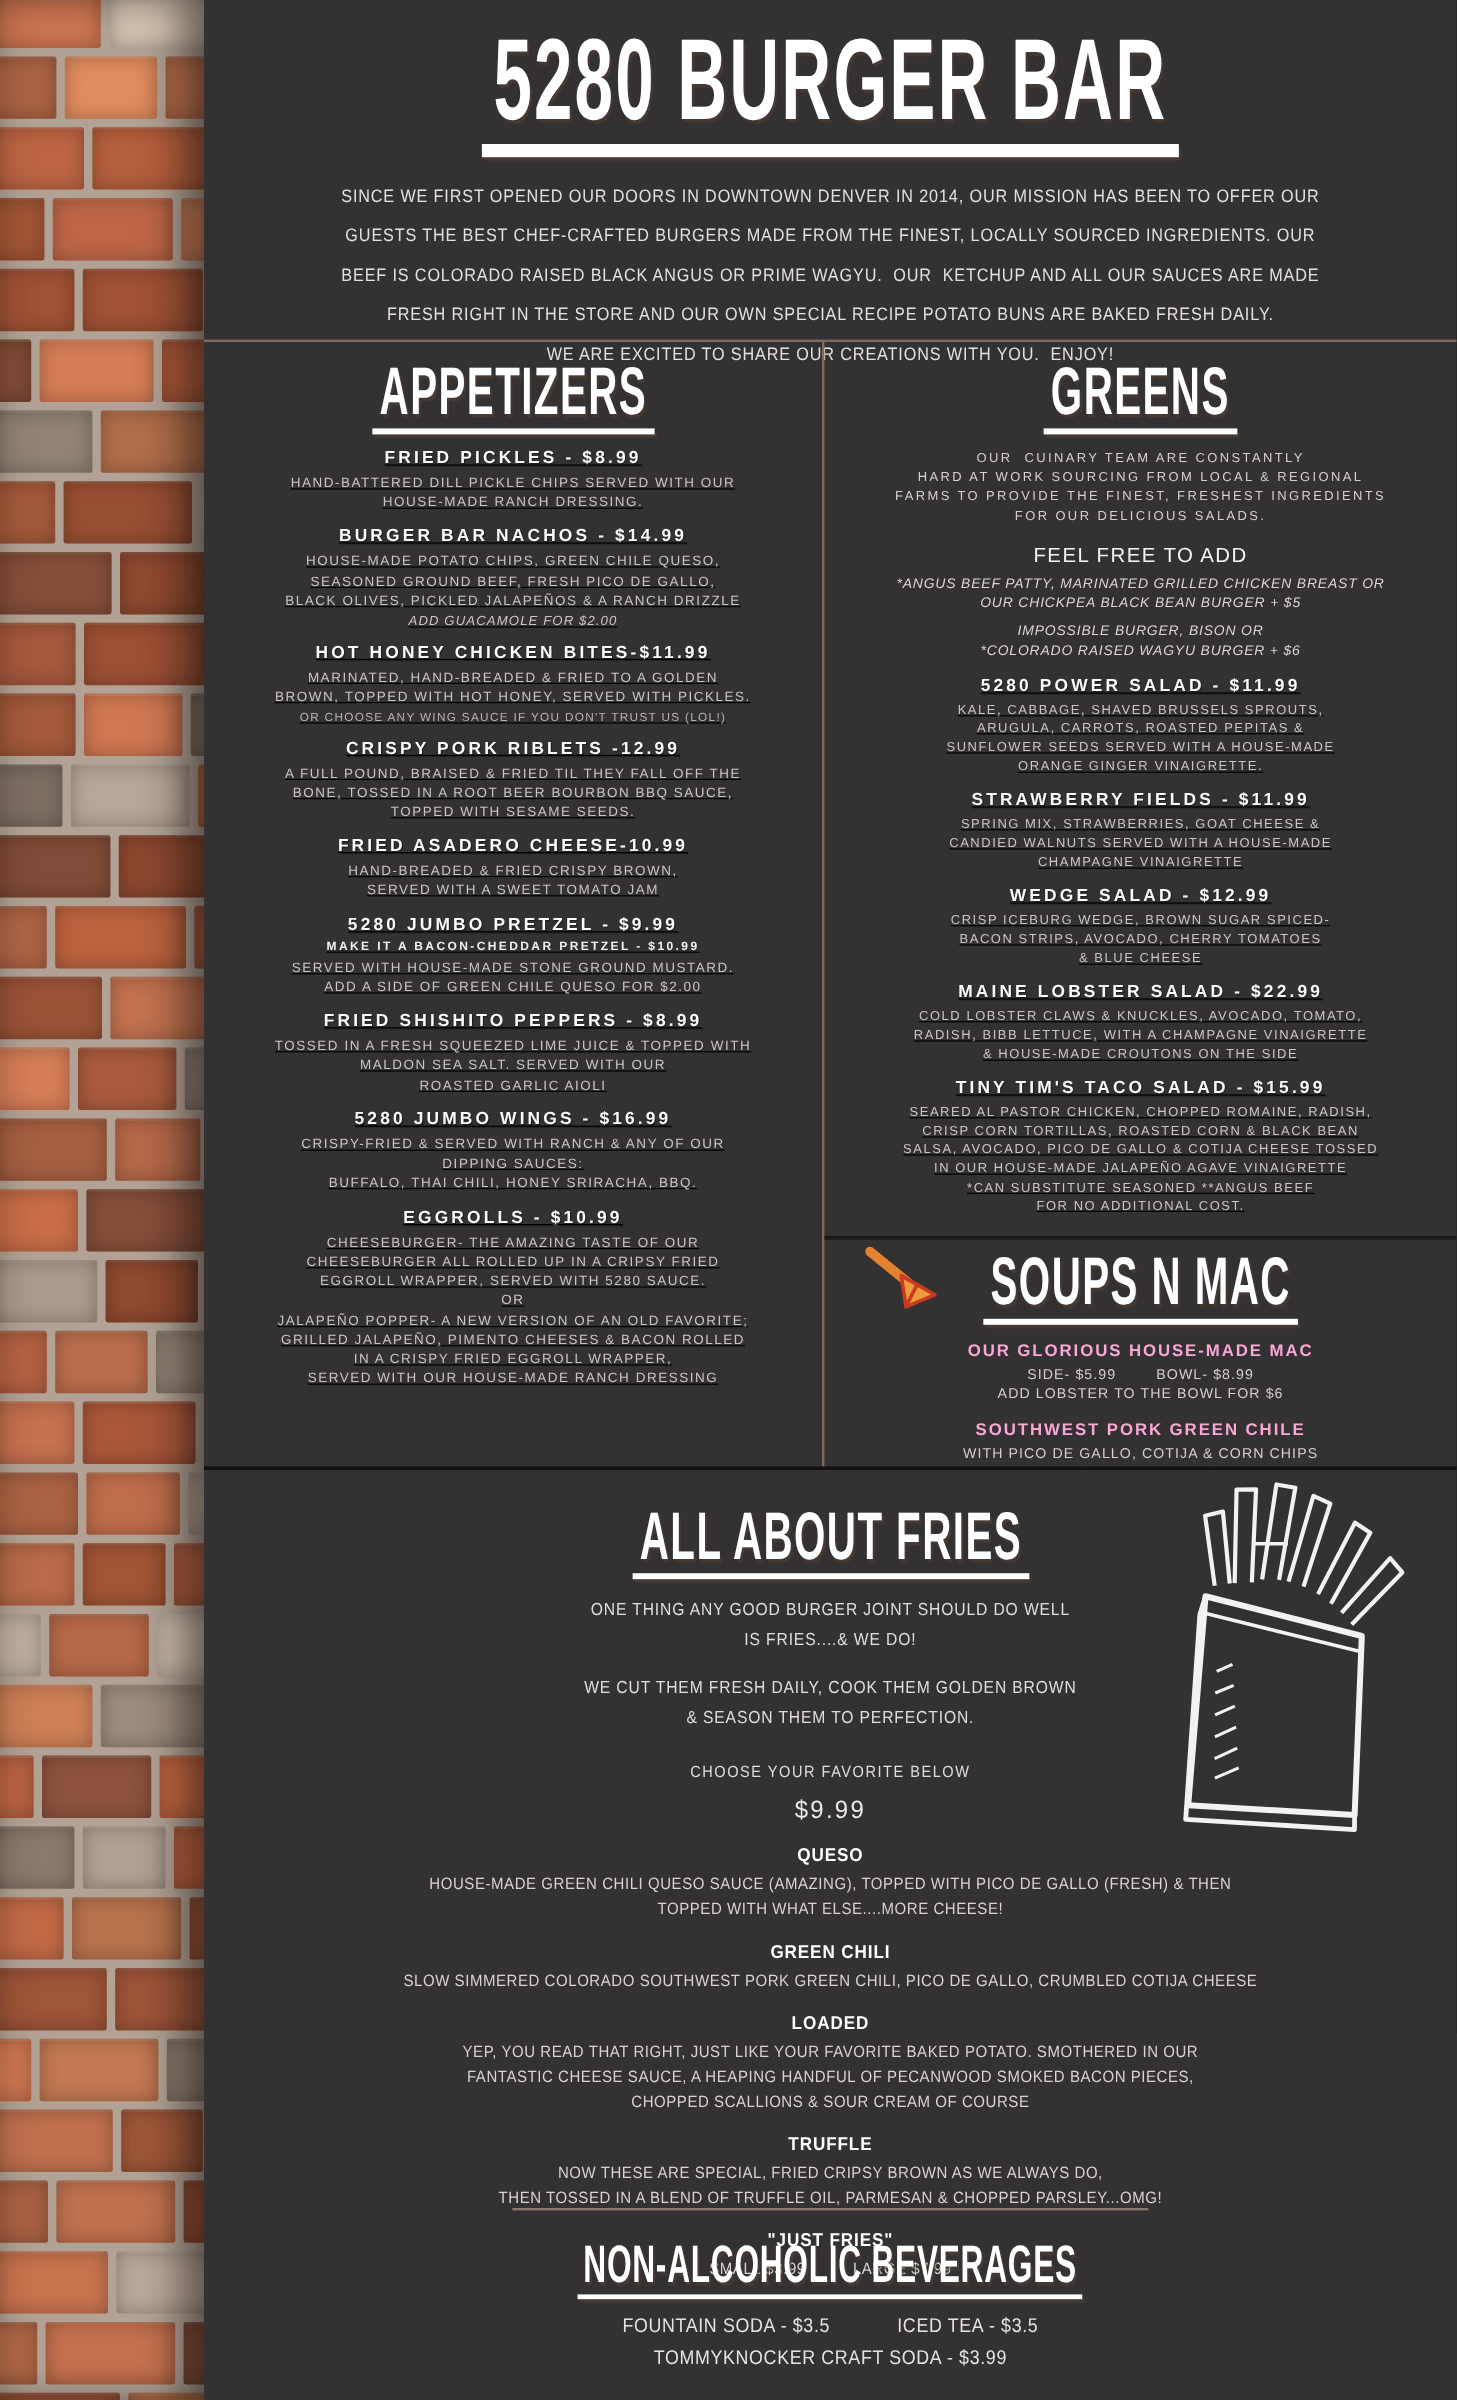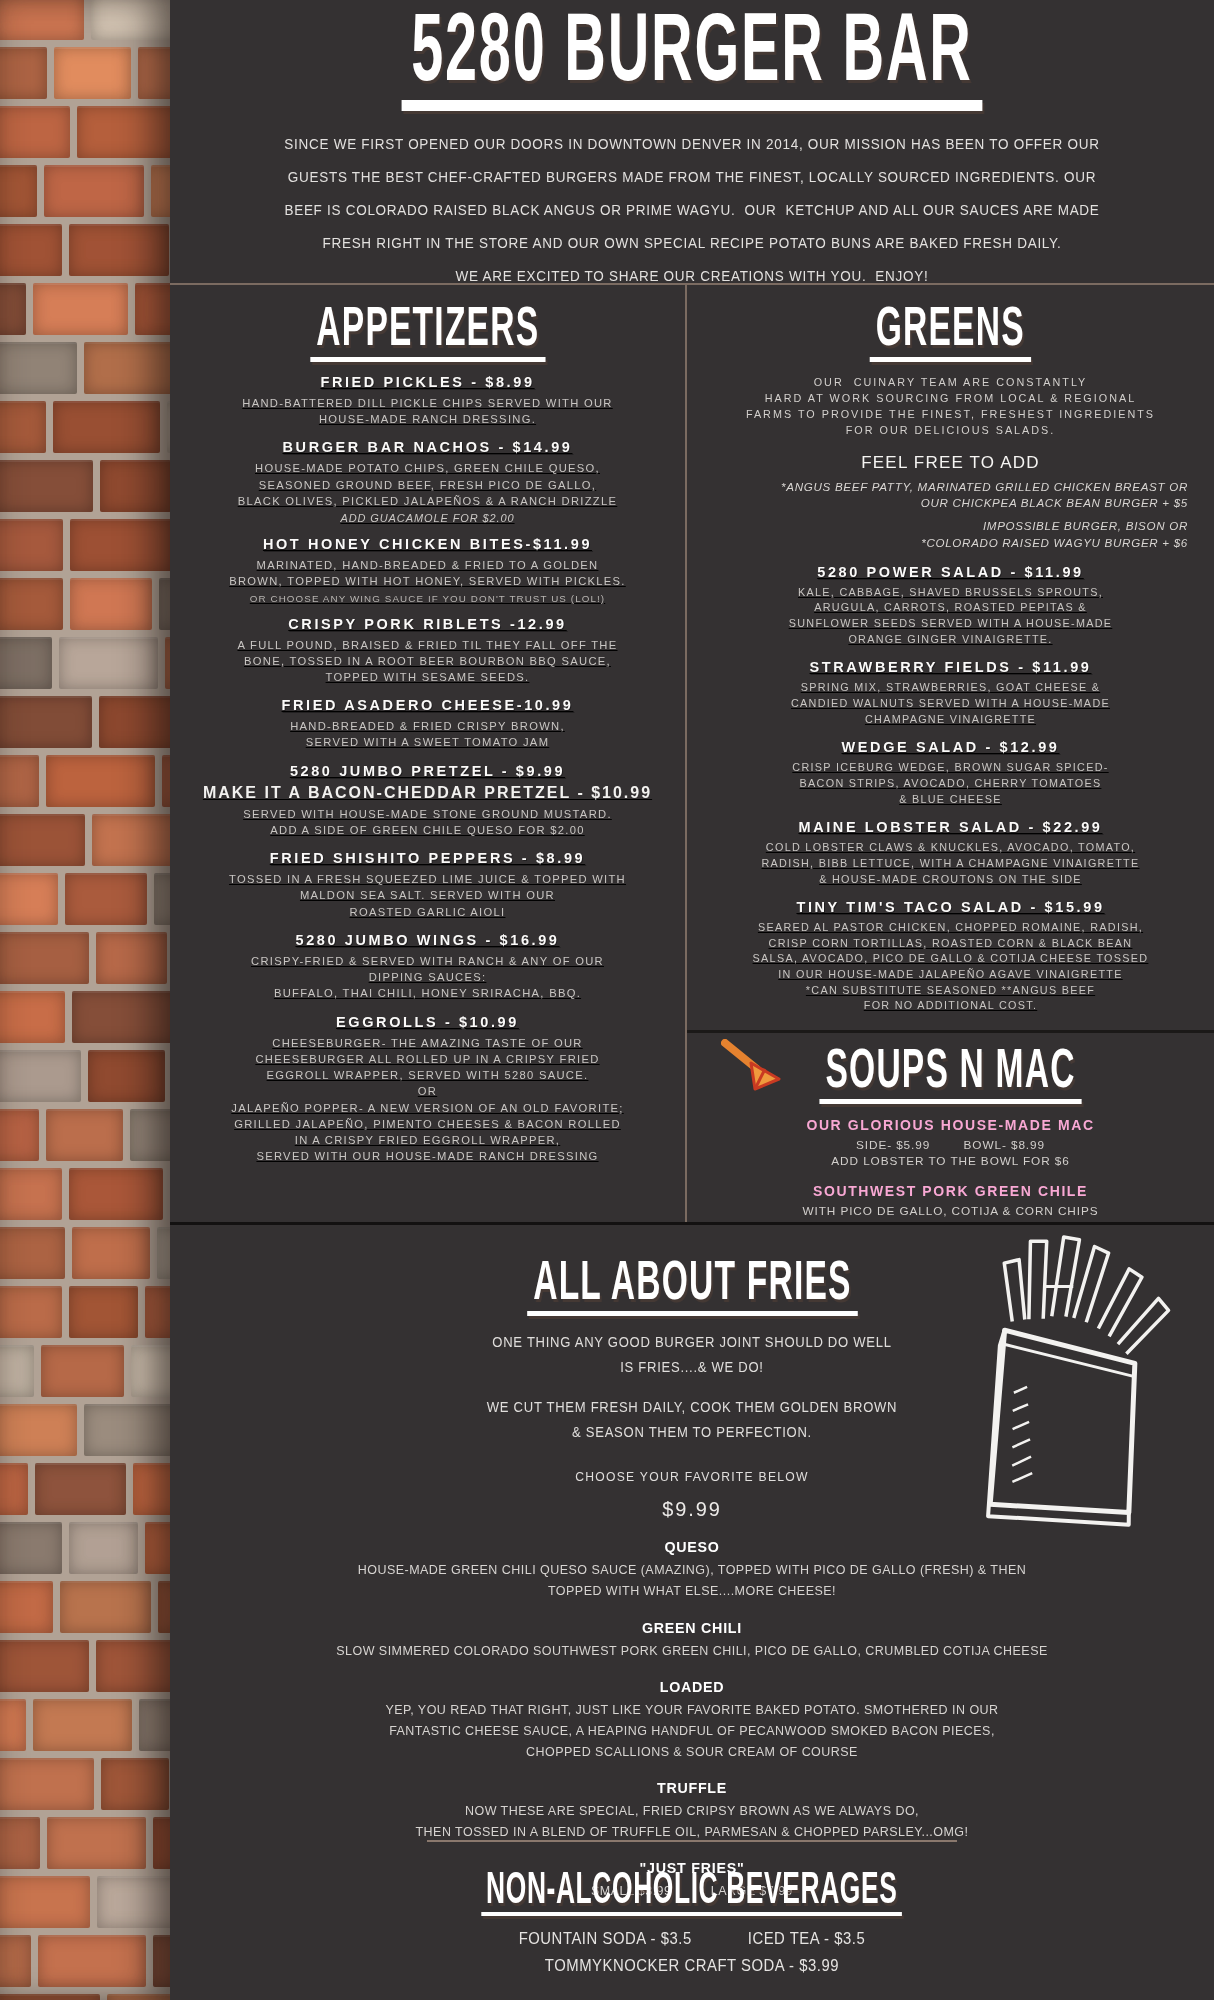--- a/index.html
+++ b/index.html
@@ -12,41 +12,41 @@
   
   .content{position:absolute;left:170px;top:0;width:1044px;height:2000px;}
   .pre{white-space:pre-wrap;}
   
   .h-display{display:inline-block;font-weight:700;color:#fff;line-height:.98;white-space:nowrap;
              transform:scaleX(.60);transform-origin:50% 50%;
              filter:drop-shadow(3px 3px 0 rgba(84,64,54,.55));}
   .title{font-size:96px;letter-spacing:3px;border-bottom:11px solid #fff;padding:0 16px 6px;margin:0;}
   .h2{font-size:56px;letter-spacing:2px;border-bottom:5px solid #fff;padding:0 10px 3px;margin:0;}
   .h2-small{font-size:44px;letter-spacing:1px;border-bottom:4px solid #fff;padding:0 8px 3px;margin:0;}
-  .header{position:absolute;top:0;left:0;right:0;text-align:center;}
+  .header{position:absolute;top:0;left:0;right:0;padding-top:20px;text-align:center;}
   .intro{margin:16px 0 0;font-size:15px;line-height:2.2;letter-spacing:.8px;color:#e3e1df;
          transform:scaleX(.90);transform-origin:50% 0;}
   
   .columns{position:absolute;top:283px;left:0;width:1044px;height:942px;box-sizing:border-box;
            border-top:2px solid #7b6b61;border-bottom:3px solid #131111;display:flex;overflow:hidden;}
   .col-left{width:517px;box-sizing:border-box;border-right:2px solid #7b6b61;padding:0 26px;}
   .col-right{position:relative;flex:1;box-sizing:border-box;padding:0 26px;}
   .section-head{text-align:center;margin-top:14px;}
   
   .menu-item{text-align:center;margin-bottom:10px;text-decoration:underline;}
   .item-name{margin:12px 0 5px;font-size:14.5px;font-weight:700;letter-spacing:2.6px;color:#fbfaf9;
              text-shadow:1px 1px 0 rgba(0,0,0,.35);}
-  .item-sub{font-size:16px;font-weight:700;letter-spacing:2px;color:#f2f1ef;margin:0 0 4px;}
+  .item-sub{font-size:10px;font-weight:700;letter-spacing:2px;color:#f2f1ef;margin:0 0 4px;}
   .item-desc{margin:0;font-size:11.2px;letter-spacing:1.3px;line-height:1.45;color:#c9c6c3;}
   .item-note{margin-top:3px;font-size:9.8px;letter-spacing:1.1px;color:#b7b4b1;}
   .item-note-italic{margin-top:3px;font-size:11px;font-style:italic;letter-spacing:.9px;color:#cbc8c5;}
   
   .greens-intro{margin:12px 0 0;font-size:10.8px;letter-spacing:2px;line-height:1.5;color:#d3d0cd;text-align:center;}
   .feel-free-heading{margin:14px 0 0;font-size:17px;letter-spacing:1.2px;color:#f6f5f3;text-align:center;}
-  .feel-free-note{margin:6px 0 0;font-size:11.6px;font-style:italic;letter-spacing:.7px;line-height:1.45;color:#d9d6d3;text-align:right;}
+  .feel-free-note{margin:6px 0 0;font-size:11.6px;font-style:italic;letter-spacing:.7px;line-height:1.45;color:#d9d6d3;text-align:center;}
   .col-right .item-desc{font-size:10.8px;line-height:1.45;}
   
   .soups{position:absolute;left:0;right:0;top:745px;height:194px;border-top:3px solid #1b1918;text-align:center;}
   .soups .section-head{margin-top:8px;}
   .soup-name{margin:13px 0 4px;font-size:14px;font-weight:700;letter-spacing:1.6px;color:#f9a8d4;}
   .soup-desc{margin:0;font-size:11.8px;letter-spacing:.9px;line-height:1.4;color:#d2cfcc;}
   .arrow-wrap{position:absolute;left:34px;top:6px;width:70px;height:52px;}
   
   .fries{position:absolute;top:1225px;left:0;width:1044px;padding-top:28px;text-align:center;}
   .fries-intro{margin:14px 0 0;font-size:14.5px;line-height:1.75;letter-spacing:.8px;color:#e0dedc;

